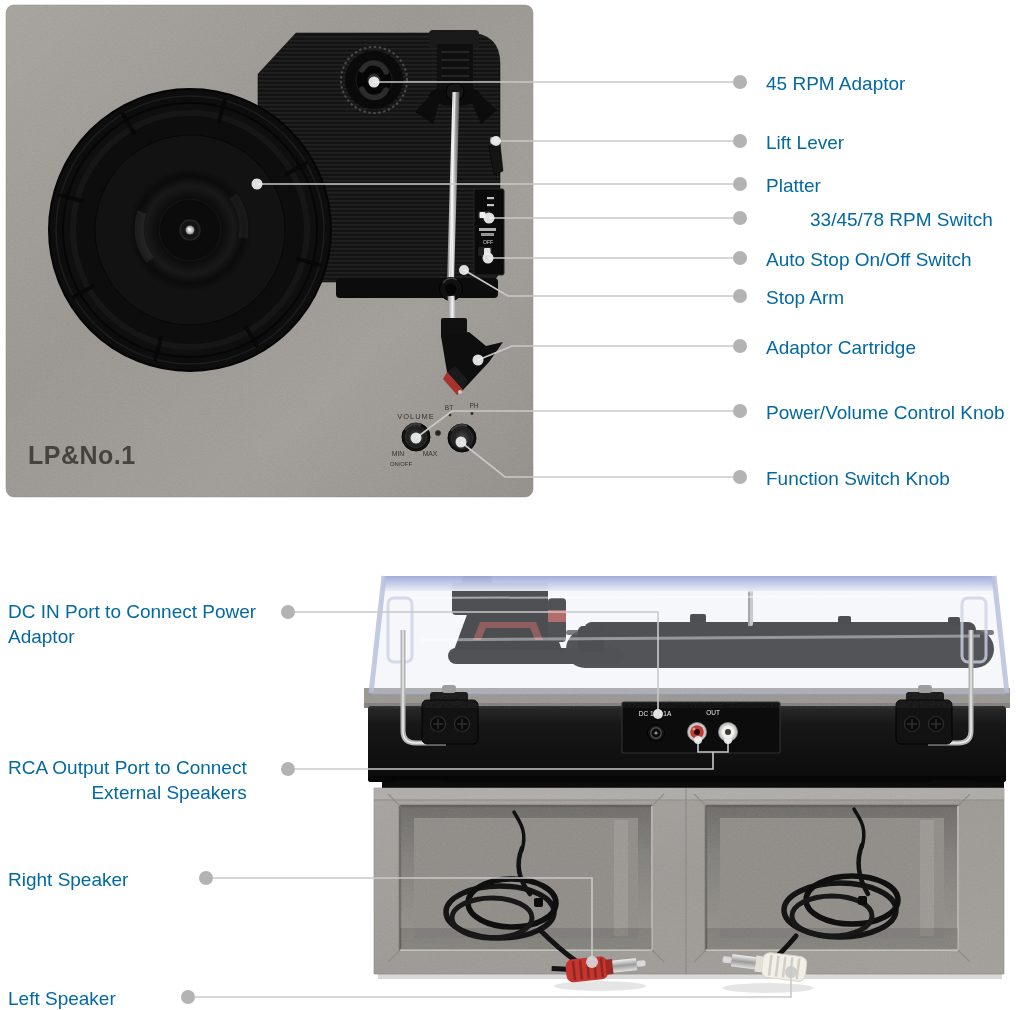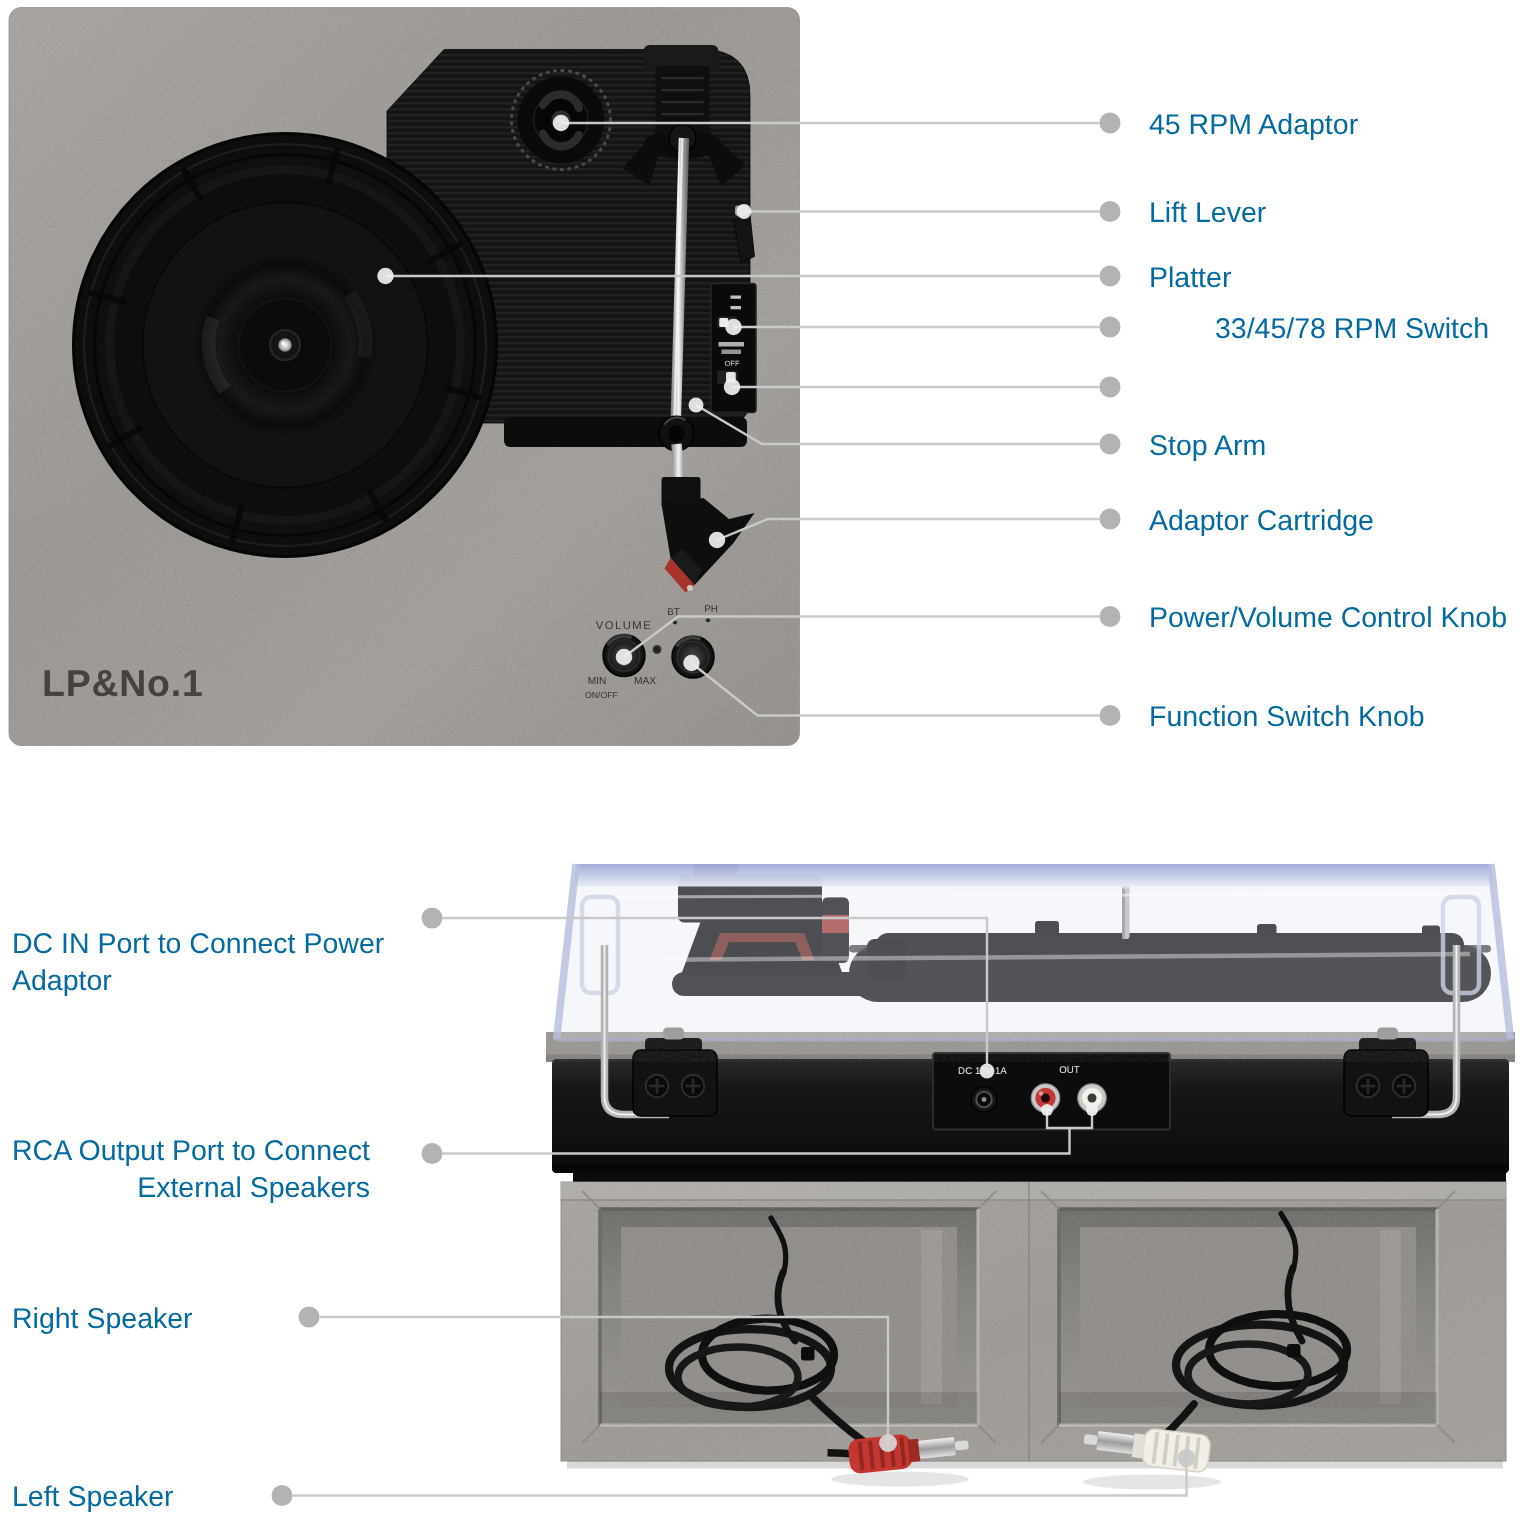--- a/index.html
+++ b/index.html
@@ -444,26 +444,27 @@
         <circle cx="728" cy="740" r="4"></circle>
     <circle cx="592" cy="962" r="6" fill="#d8d8d8"></circle>
         <circle cx="791" cy="972" r="6" fill="#c9c9c9"></circle>
   </g>
 </svg>
 
 <div class="callout-label" style="left:766px;top:71px;">45 RPM Adaptor</div>
 <div class="callout-label" style="left:766px;top:130px;">Lift Lever</div>
 <div class="callout-label" style="left:766px;top:173px;">Platter</div>
 <div class="callout-label" style="left:766px;top:207px;margin-left:44px;">33/45/78 RPM Switch</div>
+<div class="callout-label" style="left:766px;top:247px;">Auto Stop On/Off Switch</div>
 <div class="callout-label" style="left:766px;top:285px;">Stop Arm</div>
 <div class="callout-label" style="left:766px;top:335px;">Adaptor Cartridge</div>
 <div class="callout-label" style="left:766px;top:400px;">Power/Volume Control Knob</div>
 <div class="callout-label" style="left:766px;top:466px;">Function Switch Knob</div>
 
-<div class="callout-label" style="left:8px;top:617px;">
+<div class="callout-label" style="left:8px;top:599px;">
   <div>DC IN Port to Connect Power</div>
   <div class="l2">Adaptor</div>
 </div>
 <div class="callout-label" style="left:8px;top:755px;text-align:right;">
   <div>RCA Output Port to Connect</div>
   <div class="l2">External Speakers</div>
 </div>
 <div class="callout-label" style="left:8px;top:867px;">Right Speaker</div>
 <div class="callout-label" style="left:8px;top:986px;">Left Speaker</div>
 

